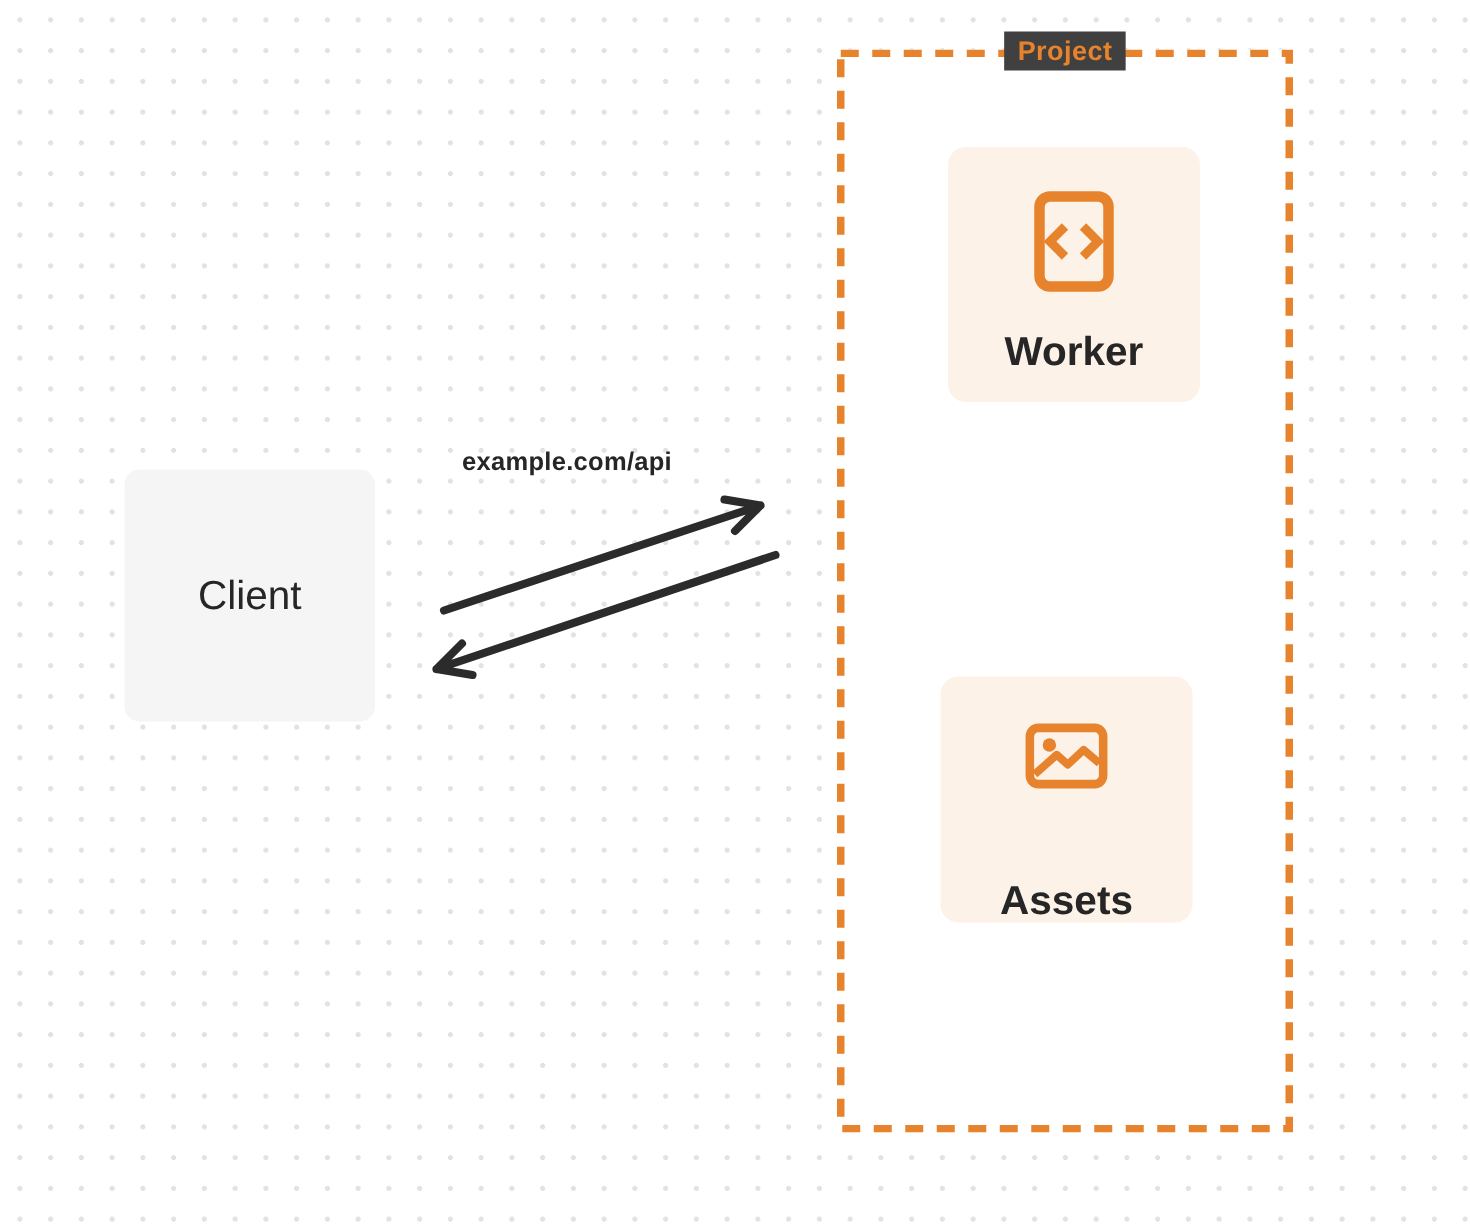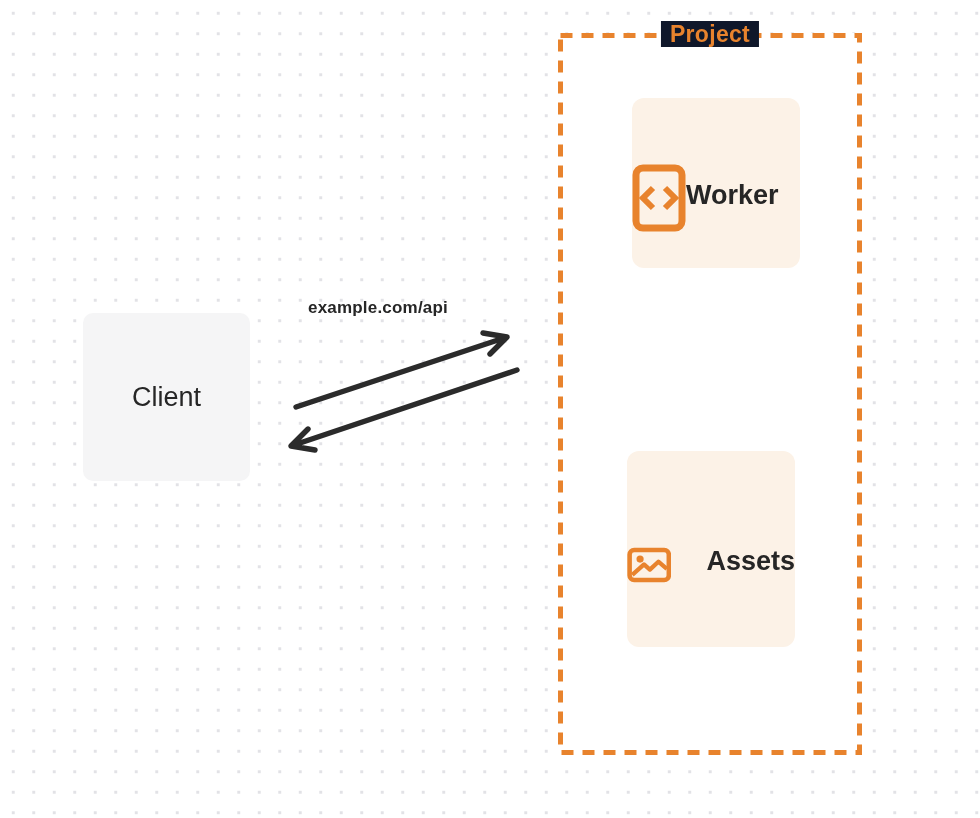--- a/index.html
+++ b/index.html
@@ -35,31 +35,31 @@
   .arrows{position:absolute;left:0;top:0;pointer-events:none;}
   .arrows path{stroke:var(--arrow);stroke-width:5.4;fill:none;stroke-linecap:round;stroke-linejoin:round;}
   
   .project-box{
     position:absolute;left:558px;top:33px;width:304px;height:722px;
     background:#ffffff;
   }
   .project-border{position:absolute;left:0;top:0;}
   .project-label{
     position:absolute;left:50%;top:-12px;transform:translateX(-50%);
-    background:#0f172a;padding:0 9px;
-    font-size:23px;font-weight:bold;color:var(--accent);letter-spacing:0.3px;
+    background:#404040;padding:0 9px;
+    font-size:18px;font-weight:bold;color:var(--accent);letter-spacing:0.3px;
     line-height:26px;white-space:nowrap;
   }
   
   .card{
     position:absolute;width:168px;background:var(--card-bg);border-radius:12px;
-    display:flex;flex-direction:row;align-items:center;
+    display:flex;flex-direction:column;align-items:center;
   }
   .worker-card{left:74px;top:65px;height:170px;}
-  .assets-card{left:69px;top:418px;height:196px;gap:35px;}
+  .assets-card{left:69px;top:418px;height:164px;gap:35px;}
   .worker-card .node-icon{margin-top:29px;}
   .assets-card .node-icon{margin-top:31px;}
   .card-label{font-size:27px;font-weight:bold;color:var(--text);margin-top:24px;line-height:30px;}
   .node-icon{display:block;}
   
   .file-tree{
     position:absolute;left:48px;top:587px;margin:0;
     font-family:"DejaVu Sans Mono",monospace;
     font-size:16px;line-height:21px;color:var(--text);
   }

